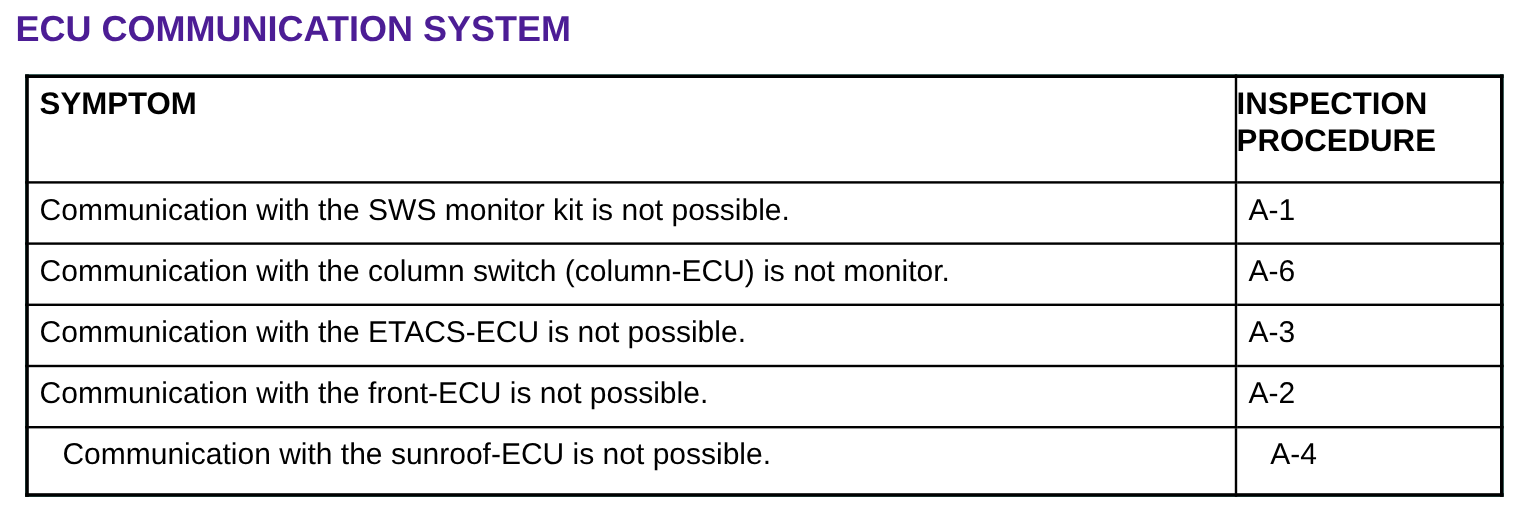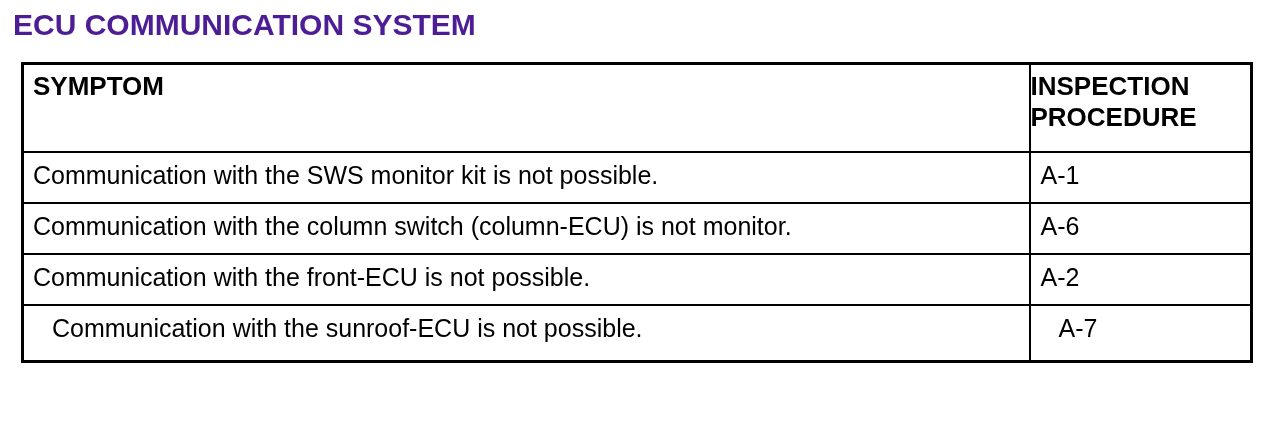--- a/index.html
+++ b/index.html
@@ -134,23 +134,27 @@
     <tbody>
       <tr class="body-row">
         <td class="cell-symptom">Communication with the SWS monitor kit is not possible.</td>
         <td class="cell-procedure">A-1</td>
       </tr>
       <tr class="body-row">
         <td class="cell-symptom">Communication with the column switch (column-ECU) is not monitor.</td>
         <td class="cell-procedure">A-6</td>
       </tr>
       <tr class="body-row">
+        <td class="cell-symptom">Communication with the ETACS-ECU is not possible.</td>
+        <td class="cell-procedure">A-3</td>
+      </tr>
+      <tr class="body-row">
         <td class="cell-symptom">Communication with the front-ECU is not possible.</td>
         <td class="cell-procedure">A-2</td>
       </tr>
       <tr class="body-row last-row">
         <td class="cell-symptom">Communication with the sunroof-ECU is not possible.</td>
-        <td class="cell-procedure">A-7</td>
+        <td class="cell-procedure">A-4</td>
       </tr>
     </tbody>
   </table>
 
 </div>
 
 </body></html>

